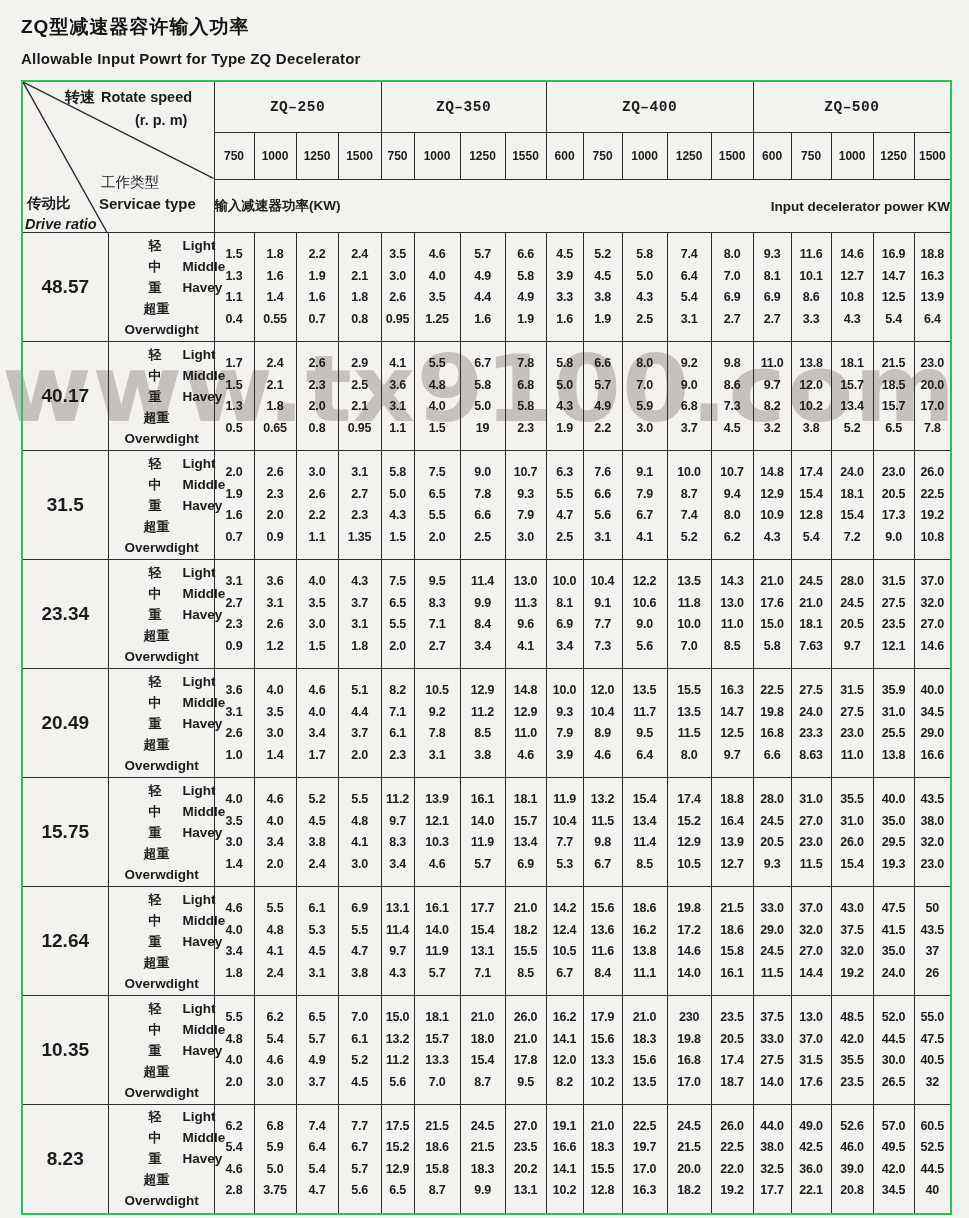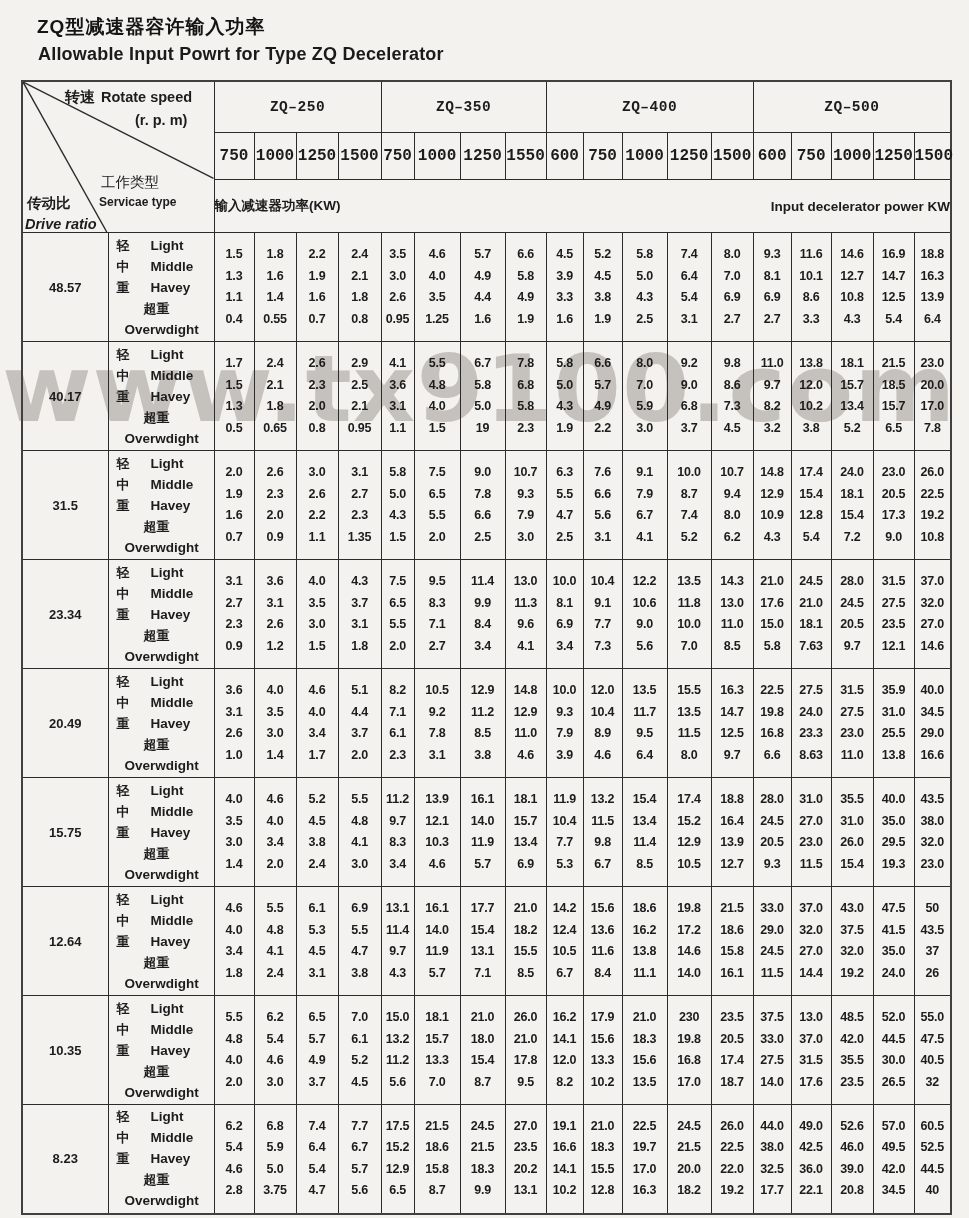--- a/index.html
+++ b/index.html
@@ -5,26 +5,26 @@
   html,body{margin:0;padding:0;}
   body{
     width:969px;height:1218px;
     background:#f3f2ee;
     font-family:"Liberation Sans","DejaVu Sans",sans-serif;
     color:#1b1b1b;
     position:relative;
     overflow:hidden;
   }
   .page-title{
-    position:absolute;left:37px;top:14px;
+    position:absolute;left:21px;top:14px;
     font-size:19px;font-weight:700;letter-spacing:1px;color:#141414;
   }
   .page-subtitle{
-    position:absolute;left:21px;top:44px;
-    font-size:18px;font-weight:600;color:#1a1a1a;letter-spacing:0.2px;margin-left:17px;
+    position:absolute;left:21px;top:50px;
+    font-size:15px;font-weight:600;color:#1a1a1a;letter-spacing:0.2px;
   }
   .watermark{
     position:absolute;left:2px;top:332px;width:966px;height:118px;
     font-family:"DejaVu Sans",sans-serif;
     font-size:97px;font-weight:700;line-height:114px;
     color:rgba(128,123,116,0.40);
     letter-spacing:1px;white-space:nowrap;
     z-index:1;user-select:none;
     transform:scaleY(0.96);
   }
@@ -33,41 +33,41 @@
     width:929px;table-layout:fixed;
     border-collapse:collapse;
     z-index:2;background:transparent;
   }
   table.main td,table.main th{
     border:1.5px solid #2b2b2b;
     padding:0;background:transparent;
     font-weight:700;color:#1c1c1c;
     text-align:center;vertical-align:middle;
   }
-  table.main{border:2px solid #404040;}
+  table.main{border:2px solid #22c55e;}
   tr.hr-groups th{height:50px;font-size:14.5px;font-weight:600;letter-spacing:0.5px;font-family:Liberation Mono, monospace;}
-  tr.hr-speeds th{height:46px;font-size:16px;font-weight:700;font-family:Liberation Mono, monospace;}
+  tr.hr-speeds th{height:46px;font-size:12px;font-weight:700;}
   tr.hr-power td{height:52px;}
   .power-flex{display:flex;justify-content:space-between;align-items:center;gap:72px;font-size:13.5px;font-weight:700;}
   
   td.corner{position:relative;padding:0;}
   td.corner svg{position:absolute;left:0;top:0;width:100%;height:100%;}
   .c-lab{position:absolute;font-weight:600;white-space:nowrap;}
   .c-rotate{left:42px;top:6px;font-size:14.5px;}
   .c-rotate b{font-size:15px;font-weight:700;margin-right:6px;}
   .c-rpm{left:112px;top:30px;font-size:14.5px;}
   .c-worktype{left:78px;top:91px;font-size:14.5px;font-weight:400;}
-  .c-servicae{left:76px;top:113px;font-size:12px;}
+  .c-servicae{left:76px;top:113px;font-size:15px;}
   .c-ratio-zh{left:4px;top:112px;font-size:14.5px;font-weight:700;}
   .c-ratio-en{left:2px;top:134px;font-size:14.5px;font-style:italic;}
   
   tr.block{height:109px;}
-  td.ratio-cell{font-size:13px;font-weight:600;}
+  td.ratio-cell{font-size:19px;font-weight:600;}
   td.service-cell{vertical-align:middle;}
-  .svc{line-height:21px;text-align:left;font-size:13.5px;font-weight:600;white-space:nowrap;}
+  .svc{line-height:21px;text-align:left;font-size:13.5px;font-weight:600;white-space:nowrap;padding-left:32px;}
   .svc .zh{display:inline-block;margin-left:8px;width:34px;font-size:13px;font-weight:700;}
   .svc .en{display:inline-block;}
   .svc.l4{padding-left:35px;font-size:13px;font-weight:700;}
   .svc.l5{padding-left:16px;}
   td.val-cell{font-size:12.5px;font-weight:700;}
   .val{line-height:21.5px;letter-spacing:-0.2px;}
 </style>
 </head>
 <body>
 

